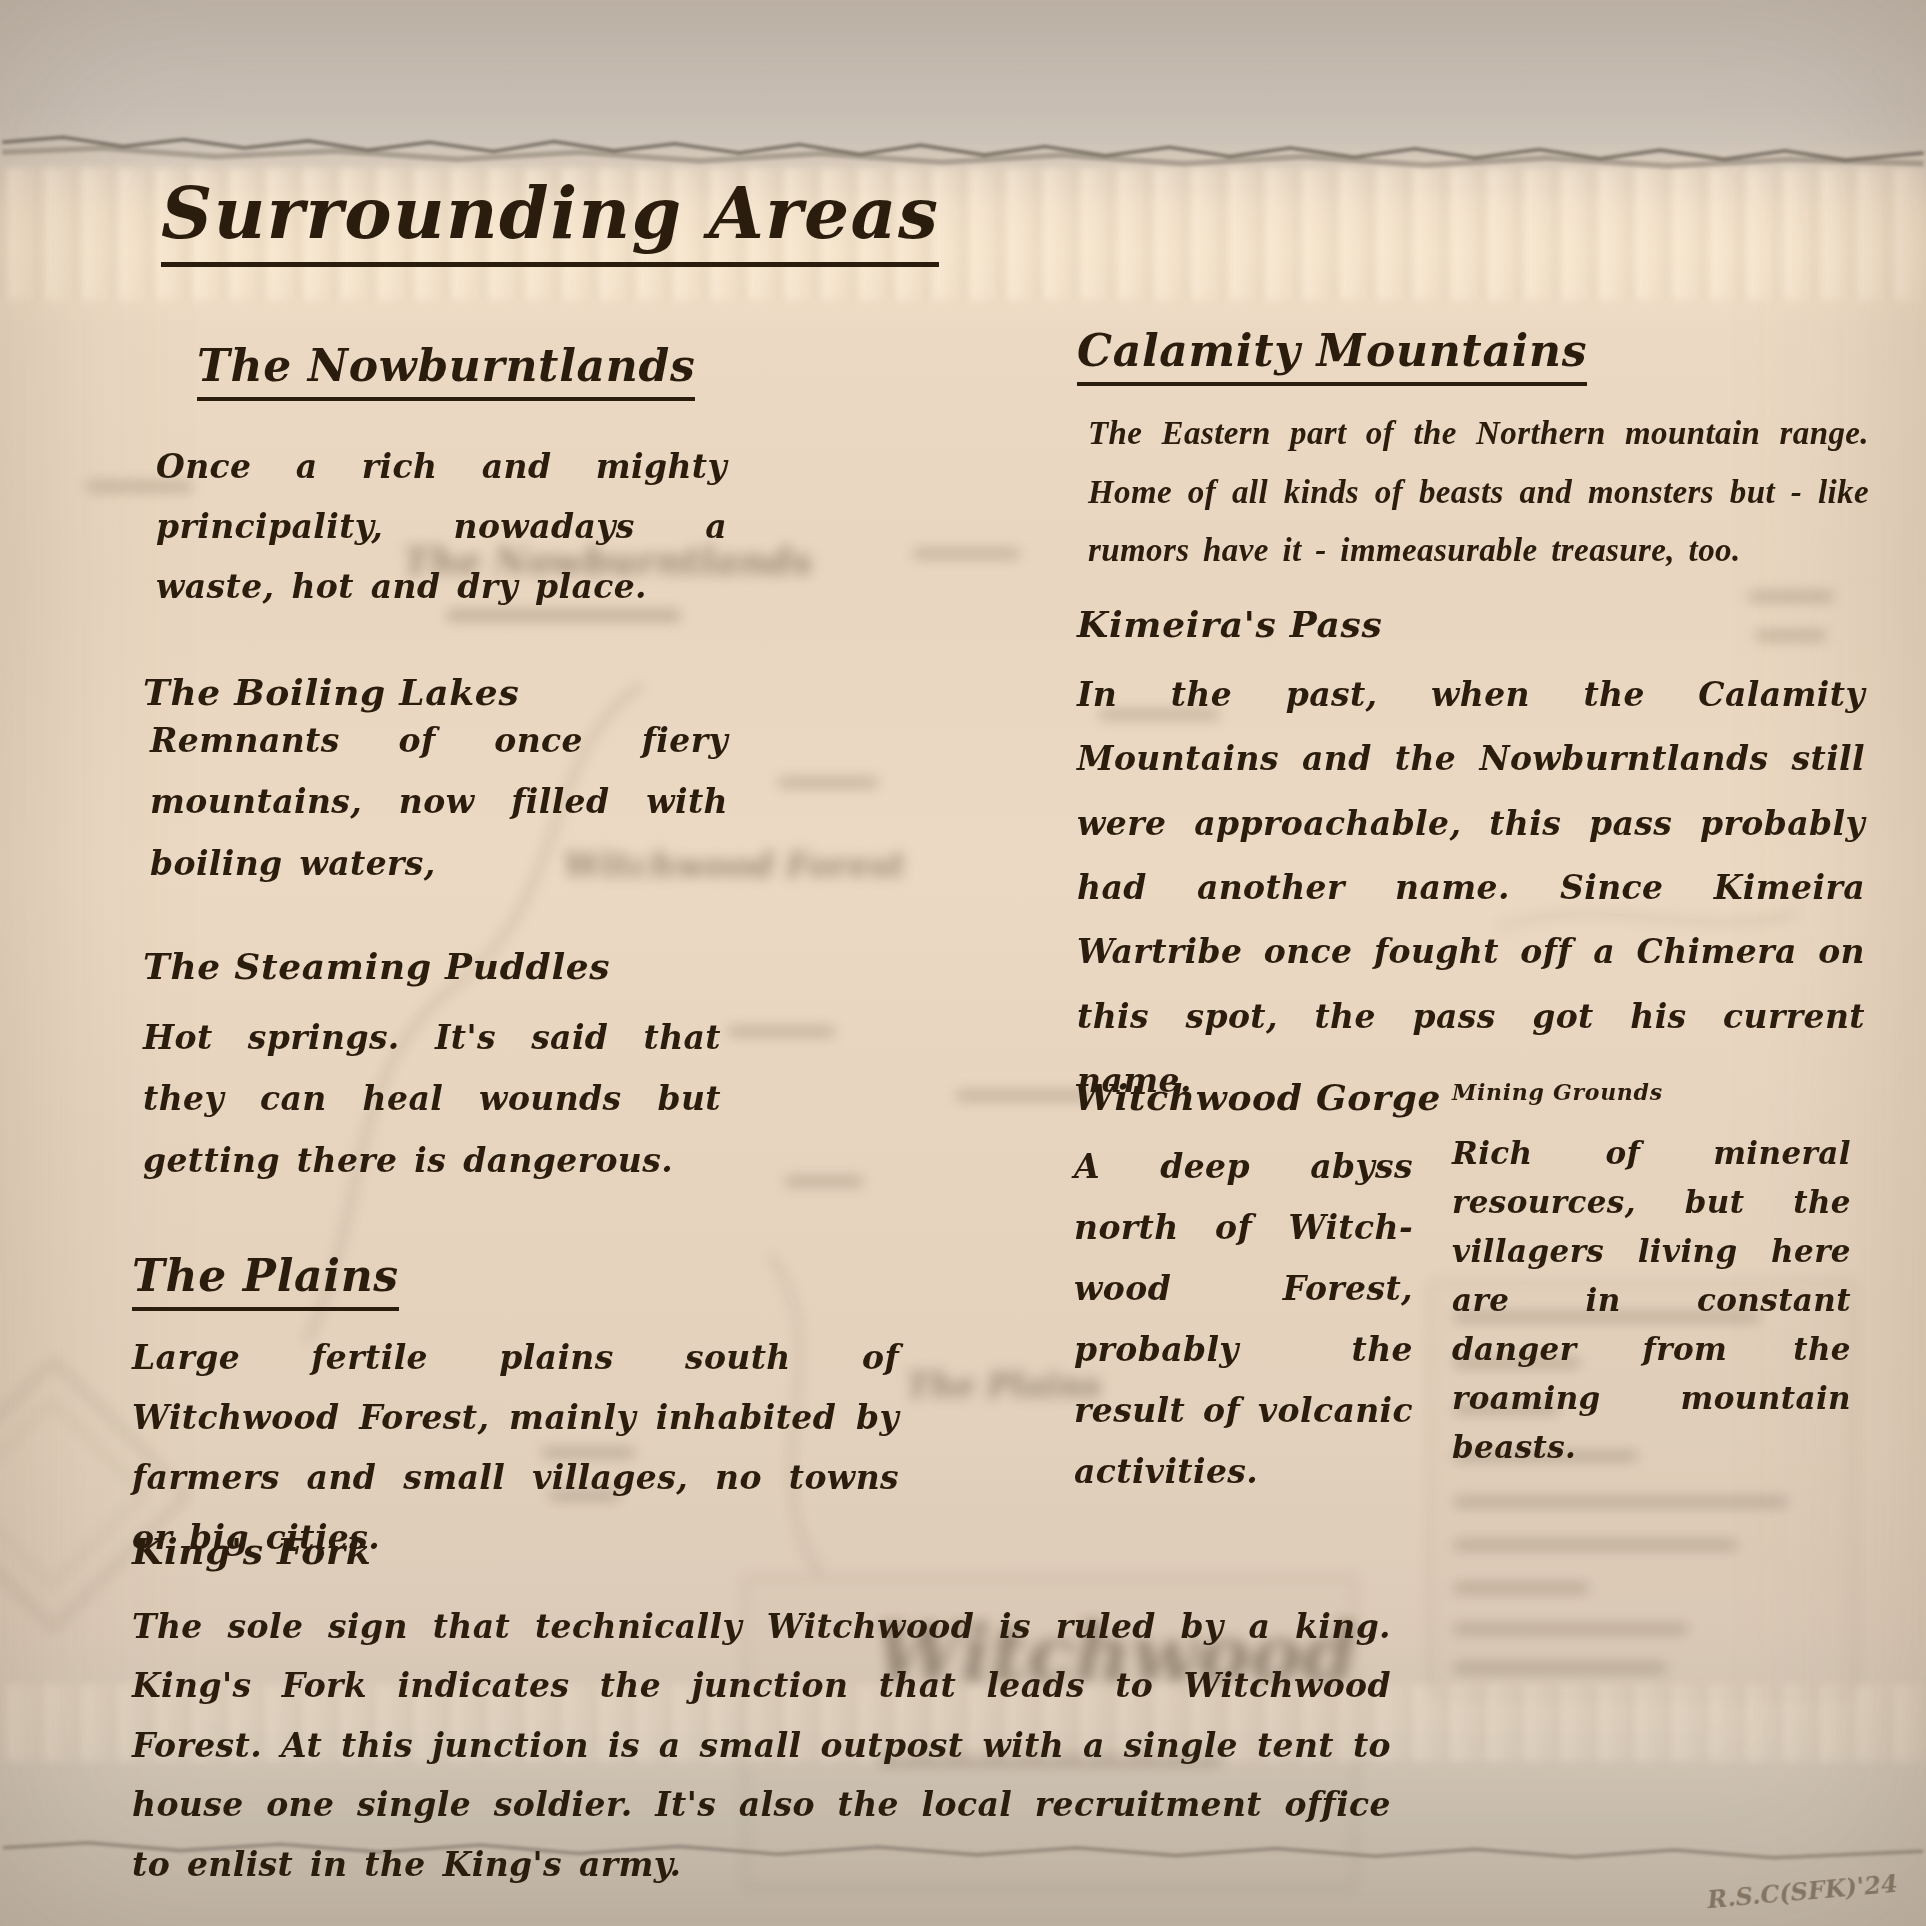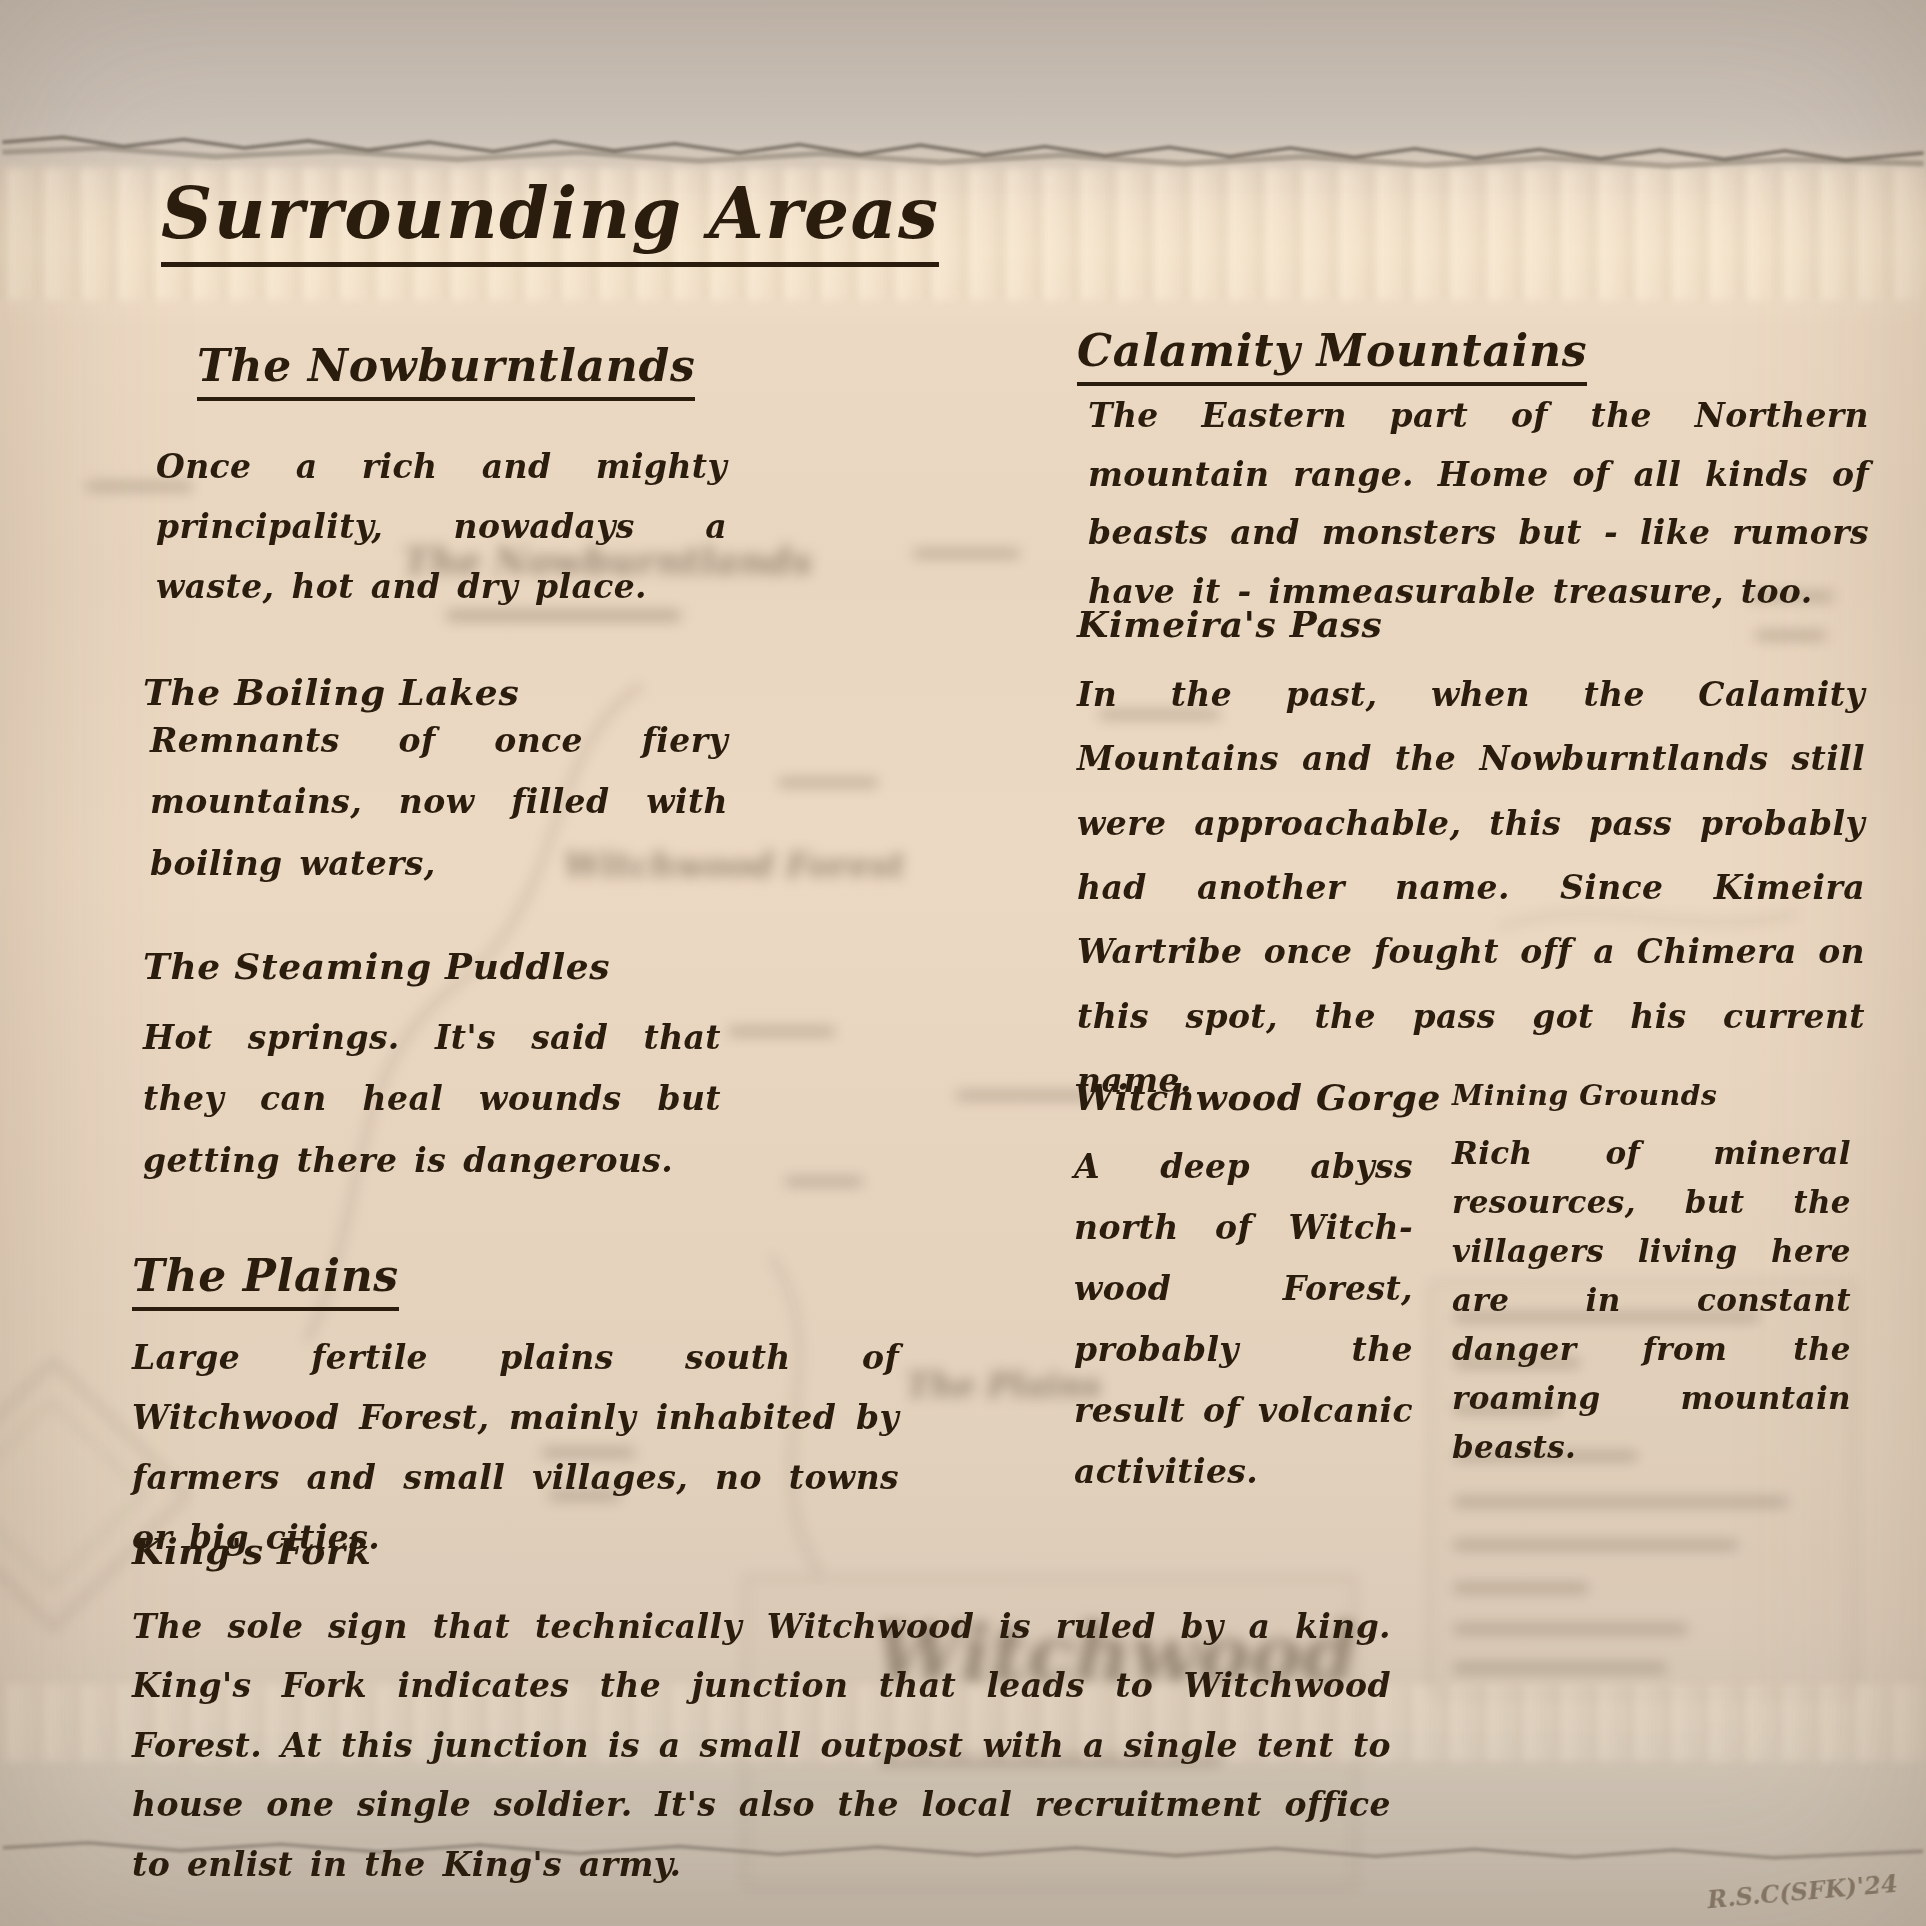--- a/index.html
+++ b/index.html
@@ -128,25 +128,25 @@
 <div class="fg h-md" style="left:143px;top:945px;">The Steaming Puddles</div>
 <div class="fg body-text" style="left:143px;top:1007px;width:578px;line-height:1.86;">Hot springs. It's said that they can heal wounds but getting there is dangerous.</div>
 
 <div class="fg h-lg" style="left:132px;top:1250px;text-align:right;">The Plains</div>
 <div class="fg body-text" style="left:132px;top:1328px;width:767px;line-height:1.82;">Large fertile plains south of Witchwood Forest, mainly inhabited by farmers and small villages, no towns or big cities.</div>
 
 <div class="fg h-md" style="left:132px;top:1530px;">King's Fork</div>
 <div class="fg body-text" style="left:132px;top:1597px;width:1259px;line-height:1.8;">The sole sign that technically Witchwood is ruled by a king. King's Fork indicates the junction that leads to Witchwood Forest. At this junction is a small outpost with a single tent to house one single soldier. It's also the local recruitment office to enlist in the King's army.</div>
 
 <div class="fg h-lg" style="left:1077px;top:325px;">Calamity Mountains</div>
-<div class="fg body-text" style="left:1088px;top:387px;width:781px;line-height:1.78;">The Eastern part of the Northern mountain range. Home of all kinds of beasts and monsters but - like rumors have it - immeasurable treasure, too.</div>
+<div class="fg body-text" style="left:1088px;top:404px;width:781px;line-height:1.78;font-family:Liberation Serif, serif;">The Eastern part of the Northern mountain range. Home of all kinds of beasts and monsters but - like rumors have it - immeasurable treasure, too.</div>
 
 <div class="fg h-md" style="left:1077px;top:603px;">Kimeira's Pass</div>
 <div class="fg body-text" style="left:1077px;top:663px;width:788px;line-height:1.95;">In the past, when the Calamity Mountains and the Nowburntlands still were approachable, this pass probably had another name. Since Kimeira Wartribe once fought off a Chimera on this spot, the pass got his current name.</div>
 
 <div class="fg h-md" style="left:1074px;top:1076px;">Witchwood Gorge</div>
 <div class="fg body-text" style="left:1074px;top:1136px;width:339px;line-height:1.85;">A deep abyss north of Witch-wood Forest, probably the result of volcanic activities.</div>
 
-<div class="fg h-md" style="left:1452px;top:1079px;font-size:28px;">Mining Grounds</div>
+<div class="fg h-md" style="left:1452px;top:1079px;font-size:22px;">Mining Grounds</div>
 <div class="fg body-text" style="left:1452px;top:1129px;width:399px;font-size:31px;line-height:1.58;">Rich of mineral resources, but the villagers living here are in constant danger from the roaming mountain beasts.</div>
 
 <div class="signature">R.S.C(SFK)'24</div>
 
 
 </body></html>

